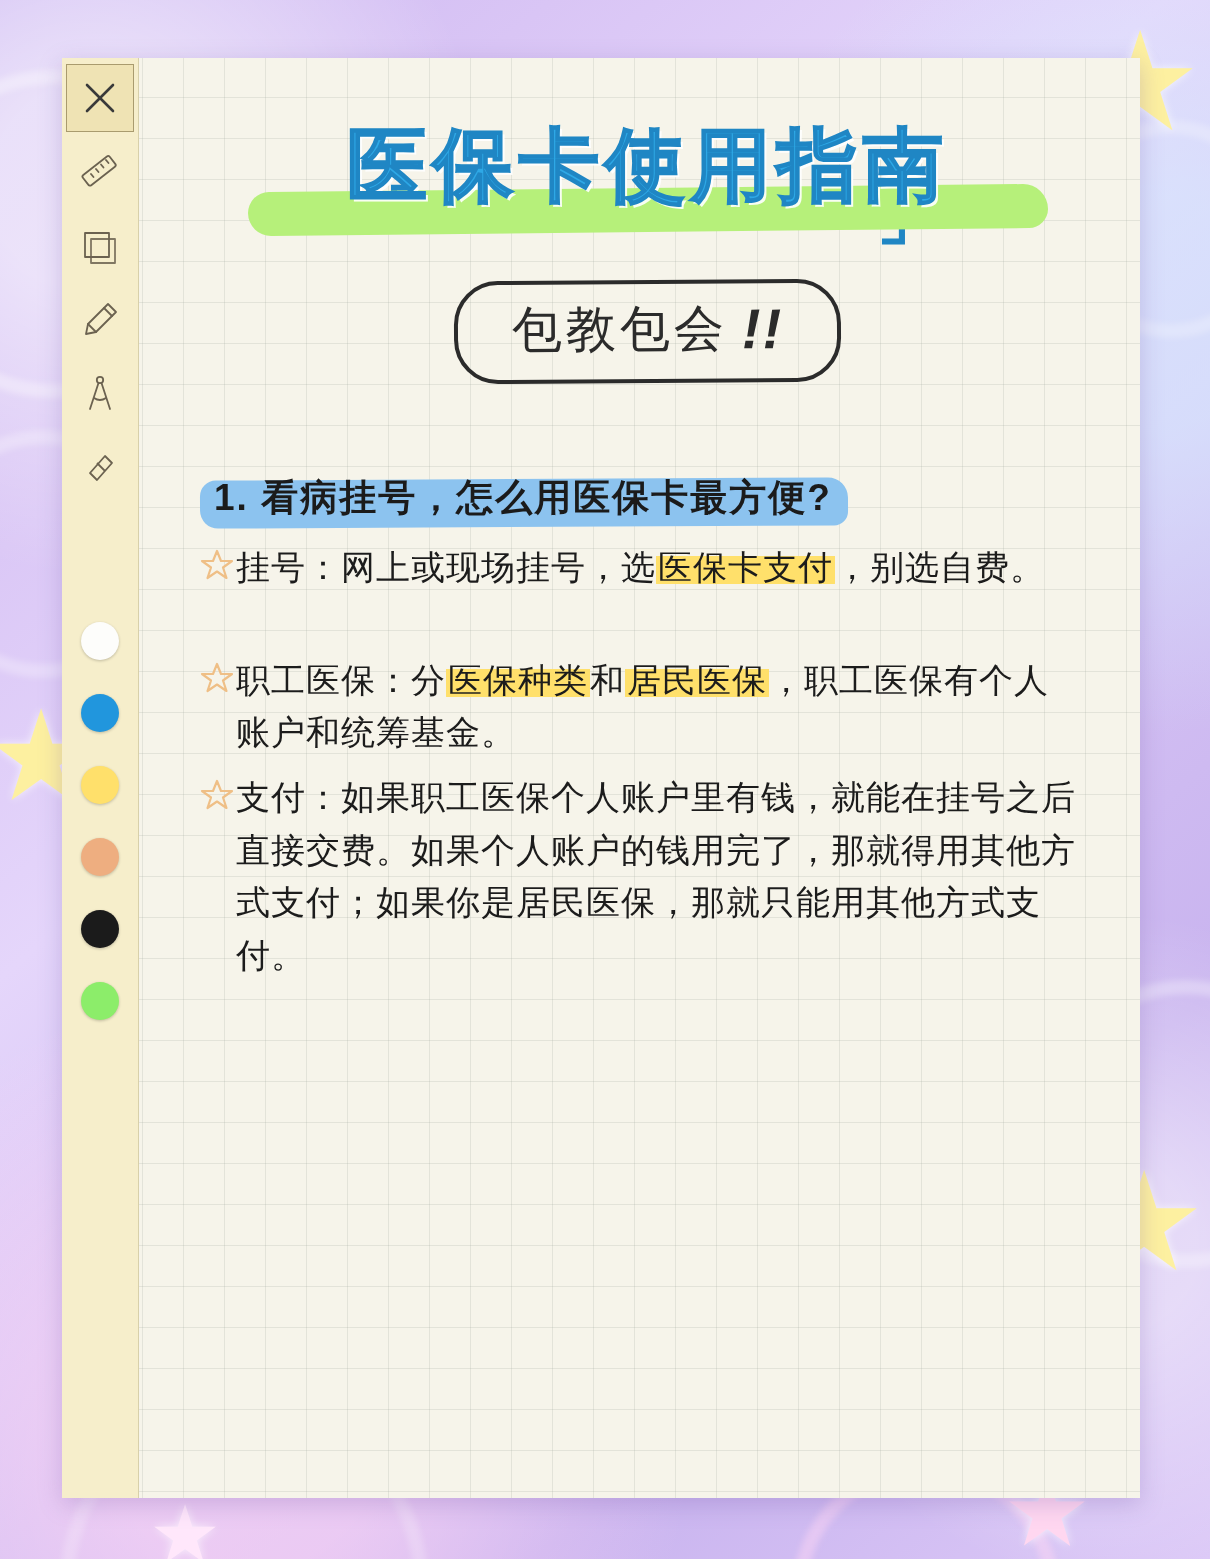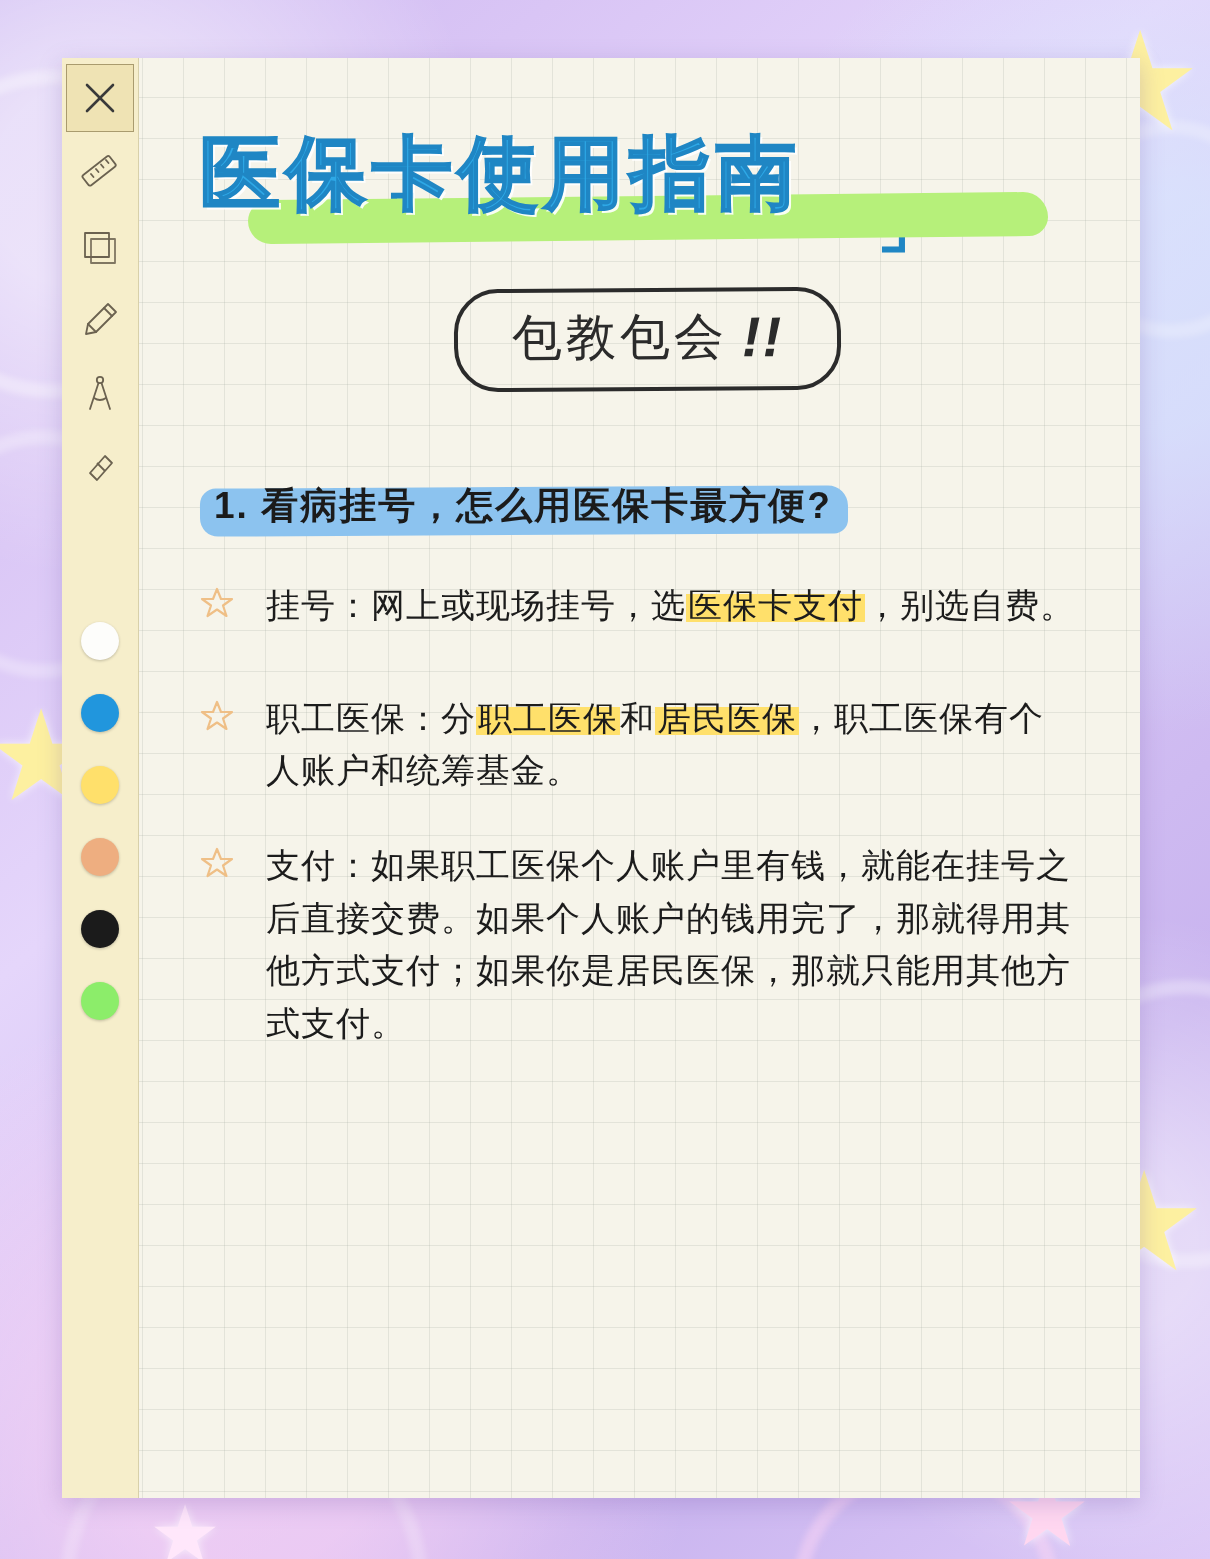--- a/index.html
+++ b/index.html
@@ -122,22 +122,22 @@
     top: 0;
     right: 0;
     bottom: 0;
     padding: 44px 44px 0 62px;
     box-sizing: border-box;
   }
 
   
   #title-wrap {
     position: relative;
-    text-align: left;
-    margin-top: 28px;
+    text-align: center;
+    margin-top: 20px;
     height: 132px;
   }
   #title-highlight {
     position: absolute;
     left: 50%;
     transform: translateX(-50%) rotate(-0.6deg);
     top: 66px;
     width: 800px;
     height: 44px;
     background: #b6f07a;
@@ -215,22 +215,22 @@
     bottom: 2px;
     background: #8cc3ef;
     border-radius: 16px 20px 14px 18px;
     z-index: -1;
     transform: rotate(-0.3deg);
   }
 
   .bullet {
     display: flex;
     align-items: flex-start;
-    gap: 32px;
-    margin-top: 42px;
+    gap: 2px;
+    margin-top: 12px;
     padding-right: 20px;
   }
   .bullet .star-icon {
     flex: 0 0 auto;
     margin-top: 6px;
   }
   .bullet-text {
     font-size: 34px;
     line-height: 1.55;
     color: #1c1c1c;
@@ -356,21 +356,21 @@
 
     <div class="section">
 
       <div class="bullet">
         <span class="star-icon">
           <svg width="34" height="34" viewBox="0 0 34 34" fill="none" stroke="#efbf86" stroke-width="2.2" stroke-linejoin="round">
             <path d="M17 4 L21 14 L32 14 L23 20.5 L26.5 31 L17 24.5 L7.5 31 L11 20.5 L2 14 L13 14 Z"></path>
           </svg>
         </span>
         <div class="bullet-text">
-          <span>职工医保：分</span><span class="hl-yellow">职工医保</span><span>和</span><span class="hl-yellow">居民医保</span><span>，职工医保有个人账户和统筹基金。</span>
+          <span>职工医保：分</span><span class="hl-yellow">医保种类</span><span>和</span><span class="hl-yellow">居民医保</span><span>，职工医保有个人账户和统筹基金。</span>
         </div>
       </div>
 
       <div class="bullet">
         <span class="star-icon">
           <svg width="34" height="34" viewBox="0 0 34 34" fill="none" stroke="#efbf86" stroke-width="2.2" stroke-linejoin="round">
             <path d="M17 4 L21 14 L32 14 L23 20.5 L26.5 31 L17 24.5 L7.5 31 L11 20.5 L2 14 L13 14 Z"></path>
           </svg>
         </span>
         <div class="bullet-text">

